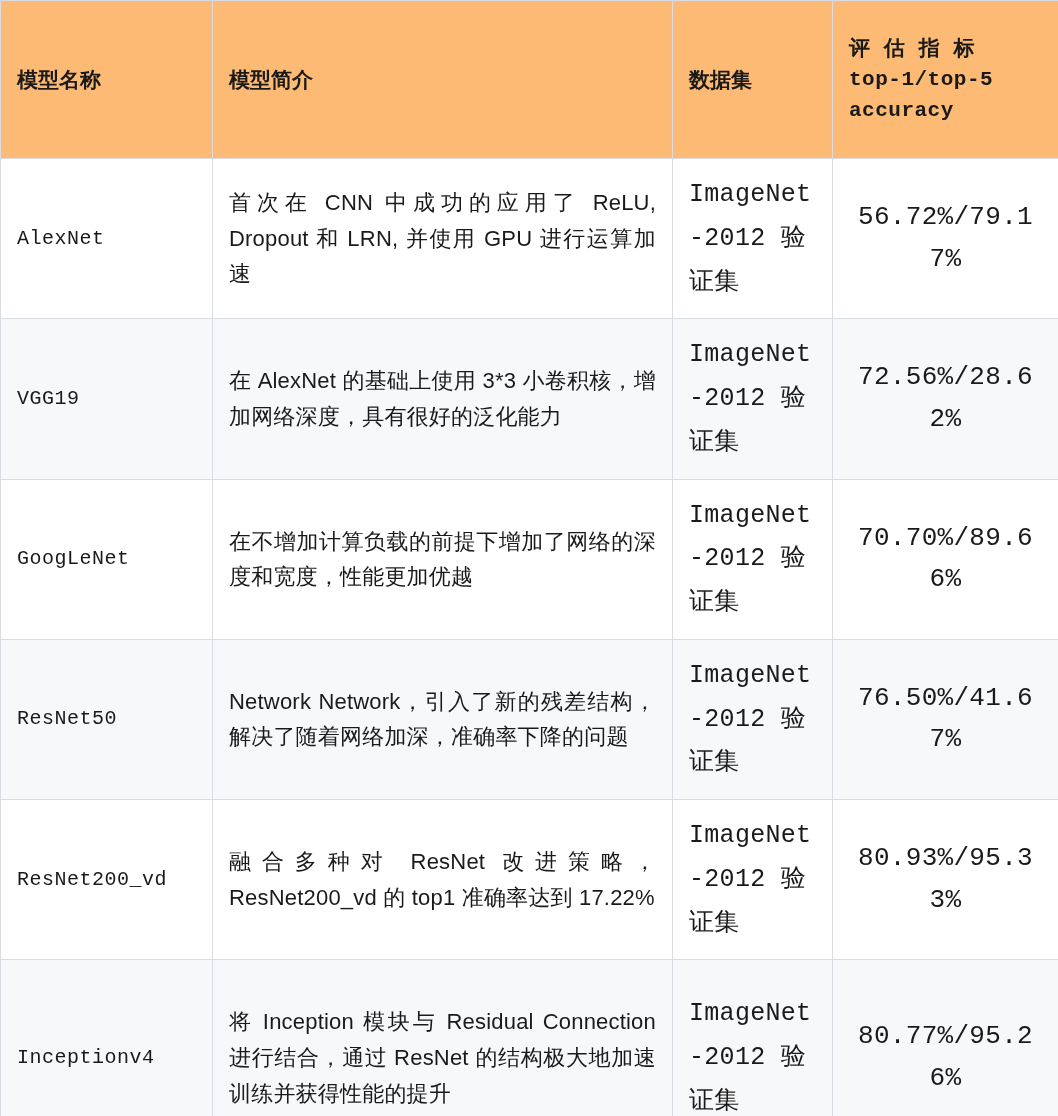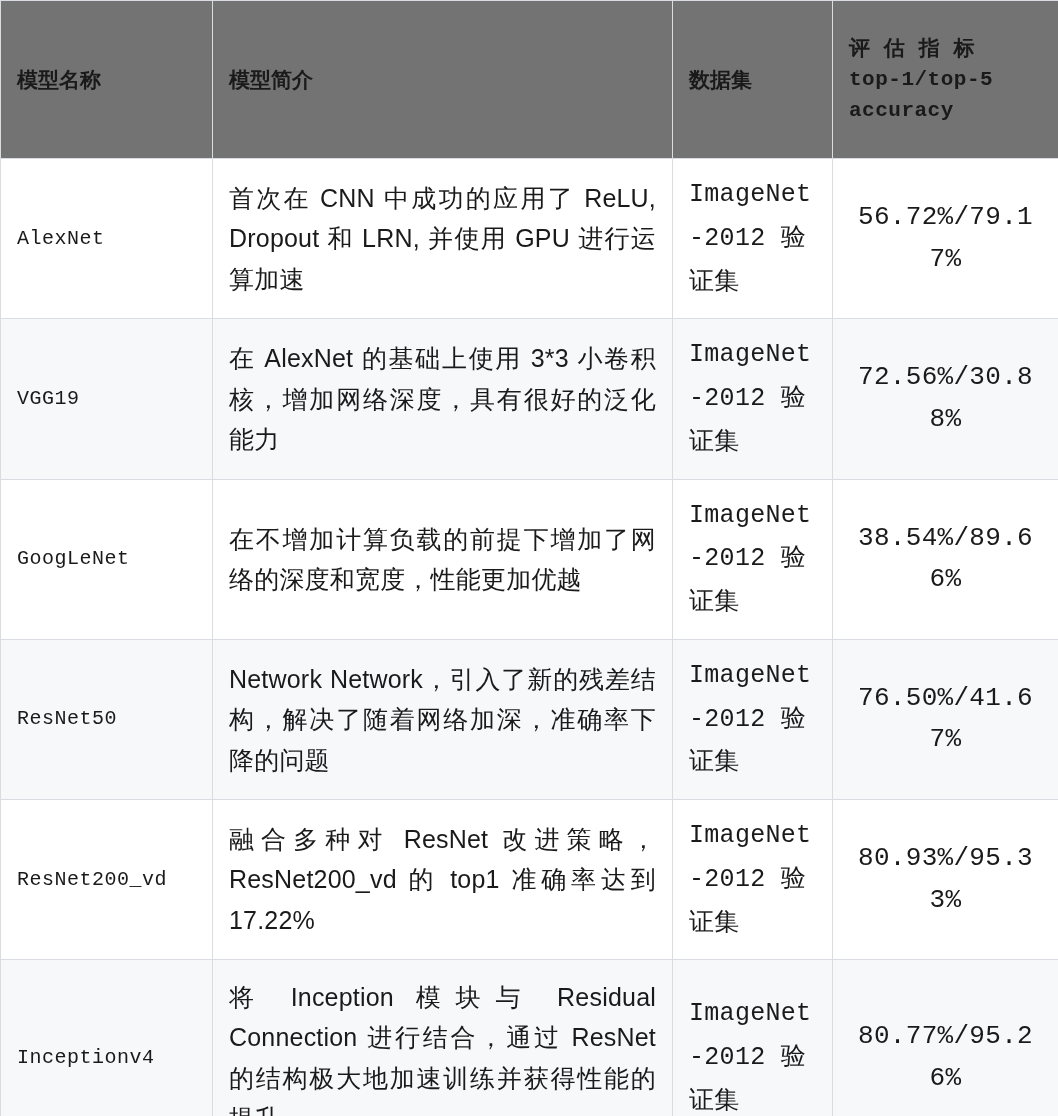--- a/index.html
+++ b/index.html
@@ -30,21 +30,21 @@
   table.model-table col.c-acc   { width: 226px; }
 
   table.model-table th,
   table.model-table td {
     border: 1px solid #d9dde3;
     vertical-align: middle;
     padding: 14px 16px;
     box-sizing: border-box;
   }
   table.model-table thead th {
-    background: #737373;
+    background: #fdba74;
     font-weight: bold;
     font-size: 21px;
     text-align: left;
     line-height: 1.5;
     height: 158px;
     vertical-align: middle;
   }
   th.h-acc {
     font-family: "Liberation Mono", monospace;
     font-size: 20px;
@@ -58,21 +58,21 @@
     background: #f7f8fa;
   }
   td.cell-name {
     font-family: "Liberation Mono", monospace;
     font-size: 20px;
     letter-spacing: 0.5px;
     word-break: break-all;
     line-height: 1.5;
   }
   td.cell-desc {
-    font-size: 25px;
+    font-size: 22px;
     line-height: 1.62;
     text-align: justify;
     text-justify: inter-ideograph;
     letter-spacing: 0.2px;
   }
   td.cell-dataset {
     font-family: "Liberation Mono", monospace;
     font-size: 25px;
     line-height: 1.75;
     letter-spacing: 0.3px;
@@ -127,31 +127,31 @@
         <td class="cell-acc">56.72%/79.17%</td>
       </tr>
       <tr class="r2 alt">
         <td class="cell-name">VGG19</td>
         <td class="cell-desc">在 AlexNet 的基础上使用 3*3 小卷积核，增加网络深度，具有很好的泛化能力</td>
         <td class="cell-dataset">
           <div>ImageNet</div>
           <div>-2012 验</div>
           <div>证集</div>
         </td>
-        <td class="cell-acc">72.56%/30.88%</td>
+        <td class="cell-acc">72.56%/28.62%</td>
       </tr>
       <tr class="r3">
         <td class="cell-name">GoogLeNet</td>
         <td class="cell-desc">在不增加计算负载的前提下增加了网络的深度和宽度，性能更加优越</td>
         <td class="cell-dataset">
           <div>ImageNet</div>
           <div>-2012 验</div>
           <div>证集</div>
         </td>
-        <td class="cell-acc">38.54%/89.66%</td>
+        <td class="cell-acc">70.70%/89.66%</td>
       </tr>
       <tr class="r4 alt">
         <td class="cell-name">ResNet50</td>
         <td class="cell-desc">Network Network，引入了新的残差结构，解决了随着网络加深，准确率下降的问题</td>
         <td class="cell-dataset">
           <div>ImageNet</div>
           <div>-2012 验</div>
           <div>证集</div>
         </td>
         <td class="cell-acc">76.50%/41.67%</td>

